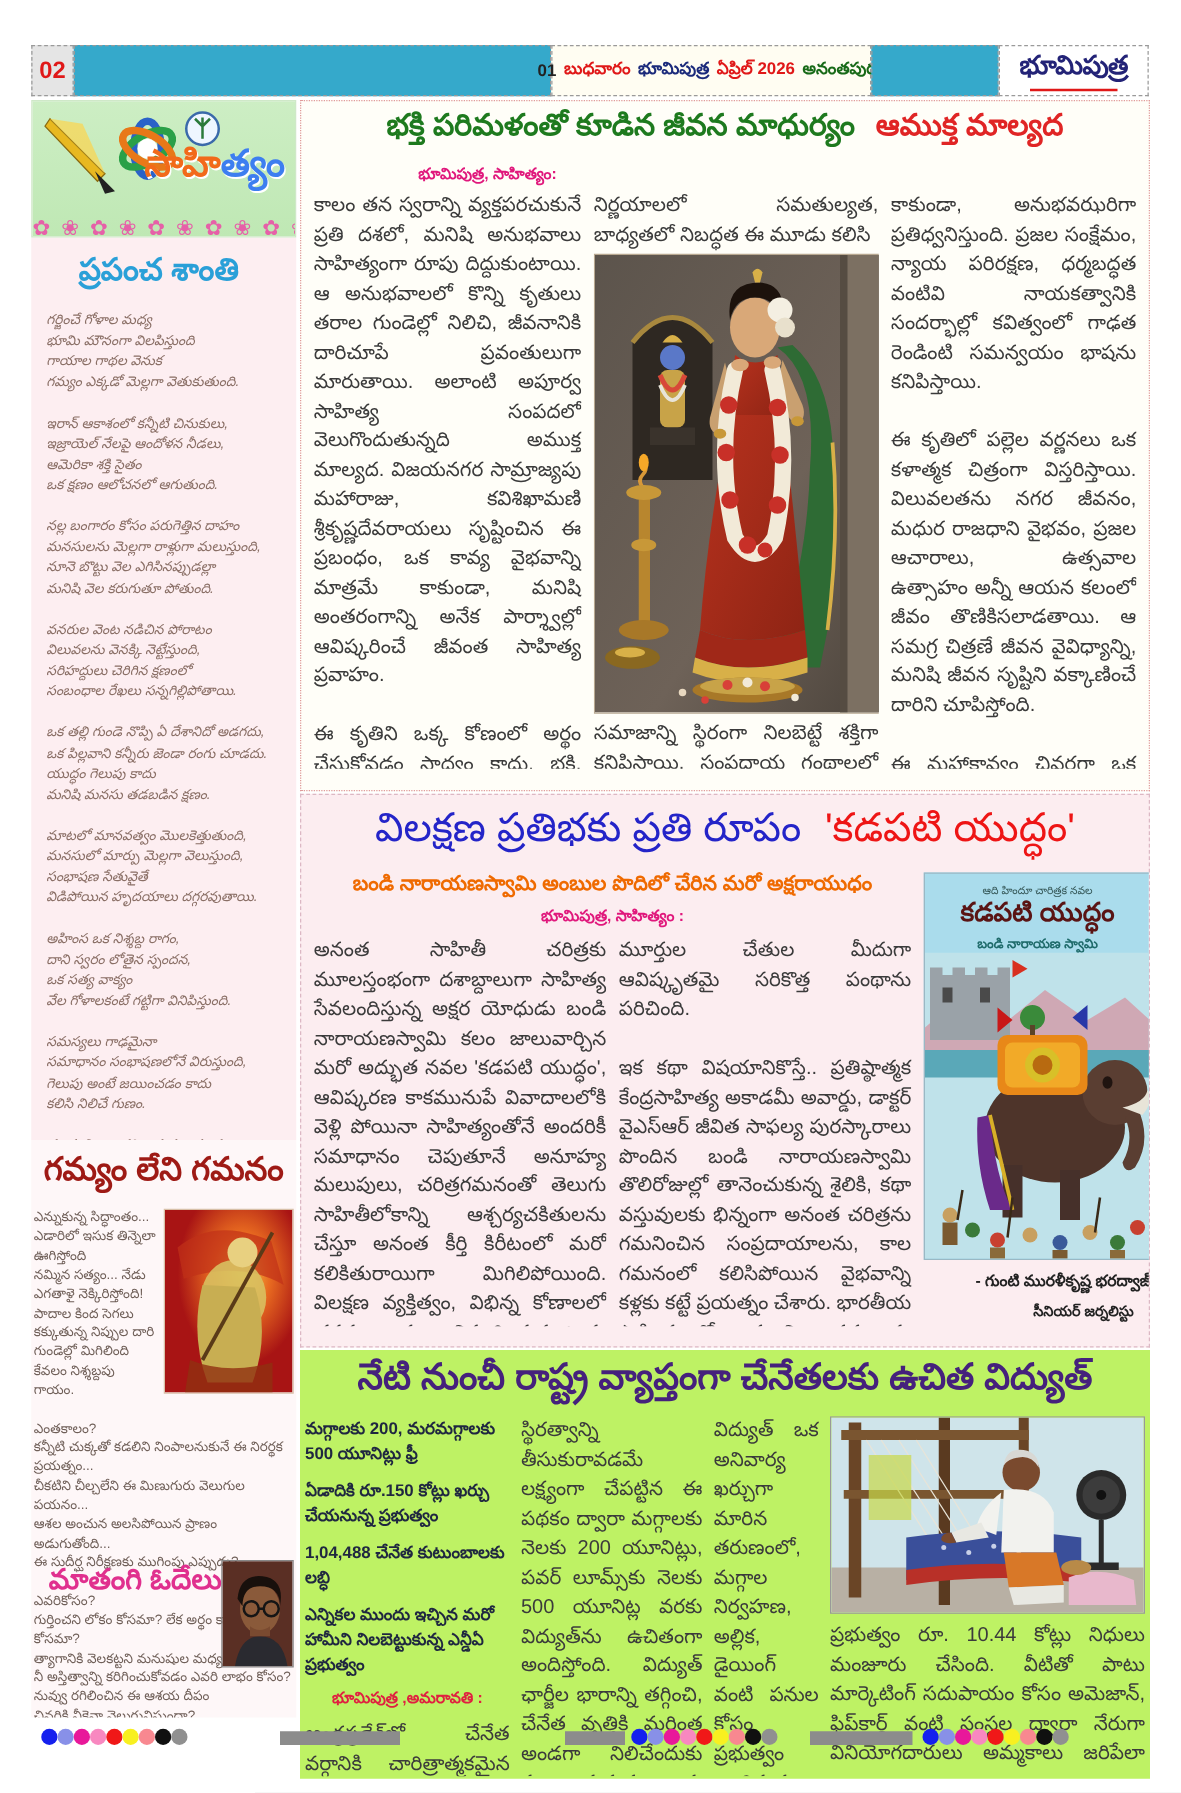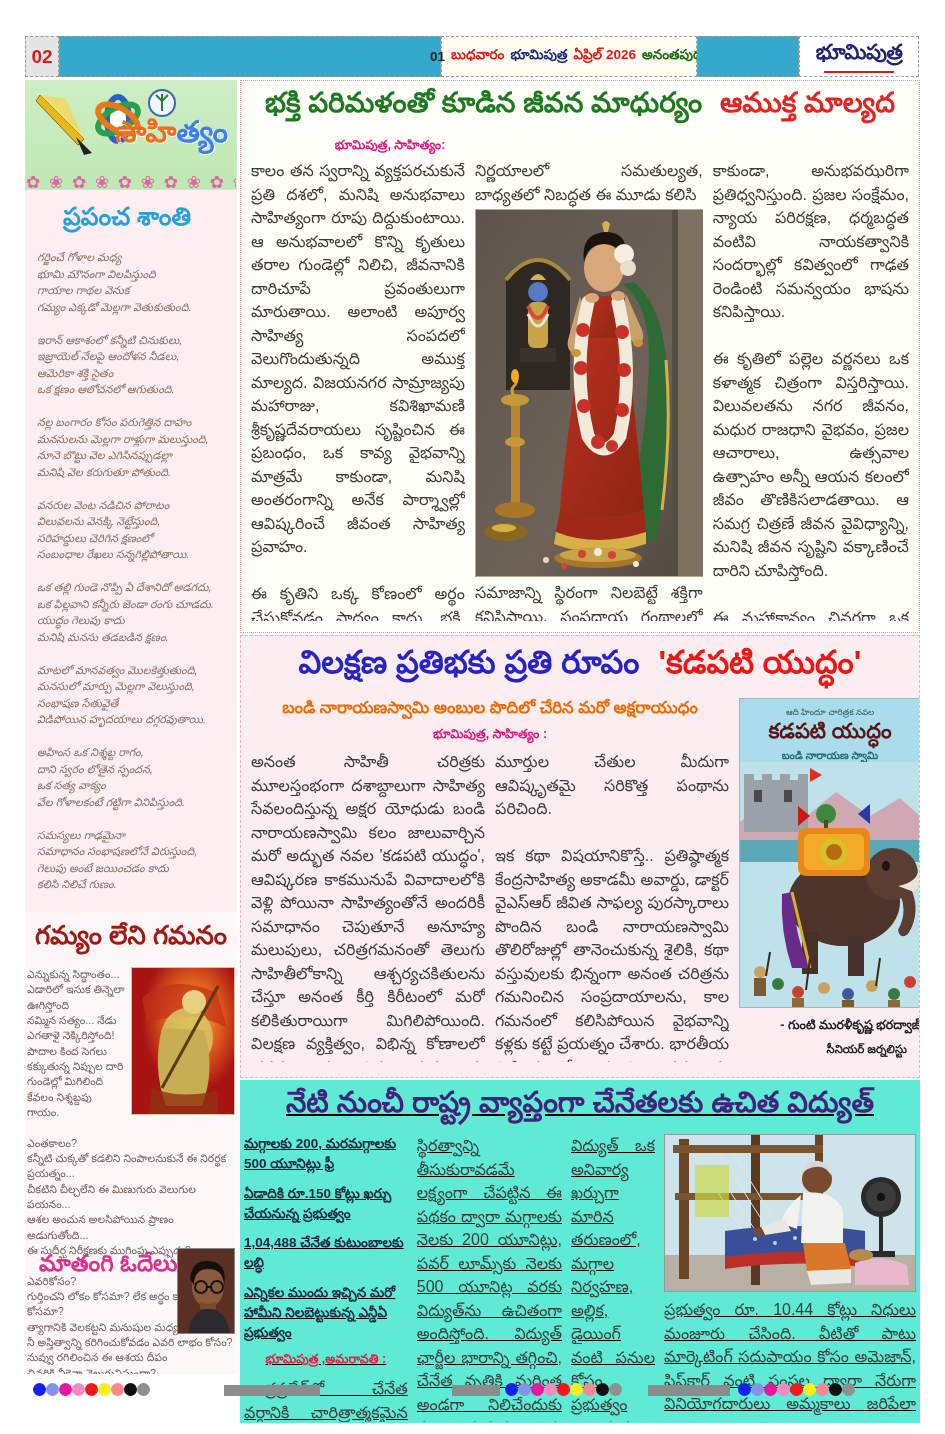--- a/index.html
+++ b/index.html
@@ -34,50 +34,50 @@
   .poem2-title { text-align:center; color:#9e1a15; font-weight:bold; font-size:26px; margin:4px 0 10px 0; }
   .warrior-art { float:right; width:104px; height:148px; margin:0 0 6px 6px; border:1px solid #d8c0a8; }
   .poem2-text { font-size:10.8px; color:#6f5f58; line-height:1.42; white-space:pre-line; font-style:normal; }
   .poem2-author { position:absolute; left:14px; bottom:92px; color:#e0308e; font-weight:bold; font-size:23px; }
   .author-photo { position:absolute; right:2px; bottom:40px; width:58px; height:86px; border:1px solid #888; }
 
   
   .main { position:absolute; left:240px; top:80px; width:680px; }
 
   .article1 { position:relative; width:680px; height:553px; background:#fffef8; border:1px dotted #e09a9a; padding:4px 10px; overflow:hidden; }
-  .a1-head { text-align:center; font-weight:bold; font-size:28px; margin-top:2px; white-space:nowrap; }
+  .a1-head { text-align:center; font-weight:bold; font-size:24px; margin-top:2px; white-space:nowrap; }
   .a1-head .g { color:#1e7a1e; } .a1-head .r { color:#e02525; margin-left:10px; }
   .byline { color:#e0187c; font-weight:bold; font-size:12.5px; }
   .a1-byline { width:218px; text-align:center; margin:12px 0 4px 30px; }
   .a1-body { display:flex; gap:10px; height:462px; overflow:hidden; }
   .a1-col { overflow:hidden; }
   .prose { font-size:16px; color:#3b3b3b; line-height:1.47; text-align:justify; white-space:pre-line; }
   .a1-c1 { width:218px; }
   .a1-cc { width:232px; }
   .main-photo { width:232px; height:368px; border:1px solid #b8a890; margin:3px 0 4px 0; }
   .a1-c3 { width:200px; position:relative; }
 
   .article2 { position:relative; width:680px; height:443px; background:#fcedf0; border:1px dashed #dcb8c4; margin-top:2px; padding:4px 10px; overflow:hidden; }
-  .a2-head { text-align:center; font-weight:bold; font-size:32px; margin-top:4px; white-space:nowrap; }
+  .a2-head { text-align:center; font-weight:normal; font-size:32px; margin-top:4px; white-space:nowrap; }
   .a2-head .b { color:#2424c8; } .a2-head .r { color:#ee1515; margin-left:10px; }
   .a2-cols { display:flex; gap:10px; margin-top:10px; }
   .a2-left { width:478px; }
   .a2-subhead { color:#ef6a00; font-weight:bold; font-size:16.5px; text-align:center; margin-bottom:6px; }
   .a2-byline { text-align:center; margin-bottom:6px; }
   .a2-textcols { display:flex; gap:10px; height:312px; overflow:hidden; }
   .a2-c { width:234px; overflow:hidden; }
   .a2-right { width:182px; }
   .book-cover { position:relative; width:182px; height:310px; border:1px solid #9ab8c4; background:#aadcec; overflow:hidden; }
   .bc-tag { position:absolute; top:8px; width:100%; text-align:center; font-size:8.5px; color:#355; }
   .bc-title { position:absolute; top:20px; width:100%; text-align:center; font-size:21px; font-weight:bold; color:#5a1414; }
   .bc-author { position:absolute; top:50px; width:100%; text-align:center; font-size:10.5px; color:#1f6b6b; font-weight:bold; }
   .a2-credit { text-align:right; font-weight:bold; color:#222; font-size:12.5px; margin-top:10px; }
   .a2-credit-role { text-align:right; font-weight:bold; color:#222; font-size:11.5px; margin-top:8px; padding-right:14px; }
 
-  .article3 { position:relative; width:680px; height:343px; background:#5eead4; margin-top:2px; padding:2px 4px; overflow:hidden;text-decoration:underline; }
+  .article3 { position:relative; width:680px; height:343px; background:#bef264; margin-top:2px; padding:2px 4px; overflow:hidden; }
   .a3-head { text-align:center; font-weight:bold; font-size:29px; color:#45217c; margin:4px 0 8px 0; white-space:nowrap; }
   .a3-body { display:flex; gap:9px; height:288px; overflow:hidden; }
   .a3-bcol { width:230px; }
   .a3-bullet { font-size:13.5px; font-weight:bold; color:#1f2740; line-height:1.5; margin-bottom:9px; }
   .a3-byline { text-align:center; color:#e02040; font-weight:bold; font-size:12.5px; margin:2px 0 8px 0; }
   .a3-c2 { width:204px; overflow:hidden; }
   .a3-sub2 { font-weight:bold; color:#6b4a00; font-size:12.5px; text-align:center; margin:7px 0; }
   .a3-c3 { width:118px; overflow:hidden; }
   .a3-right { width:252px; }
   .weaver-photo { width:252px; height:158px; border:1px solid #999; }

